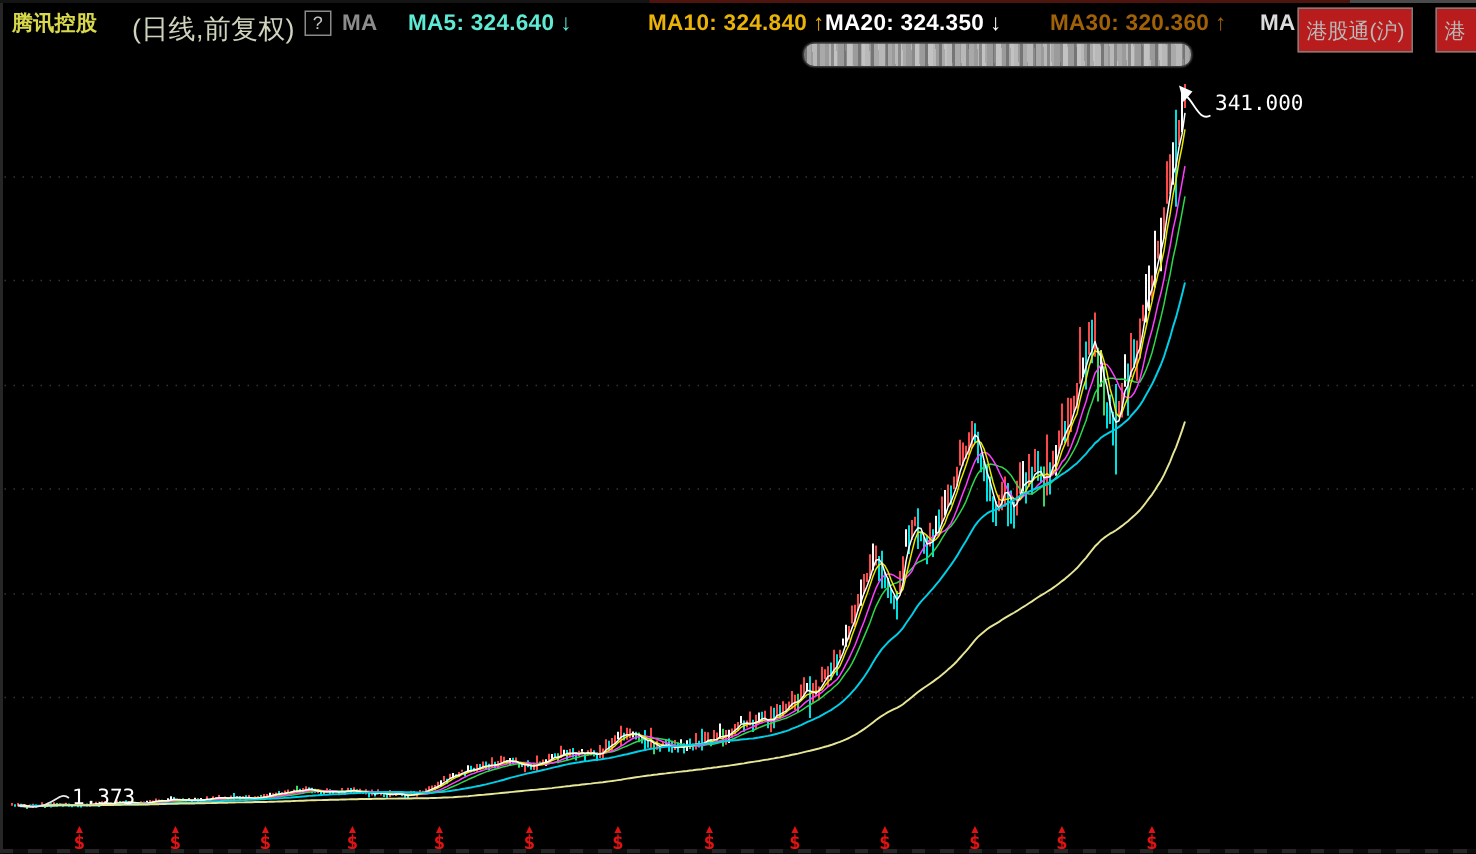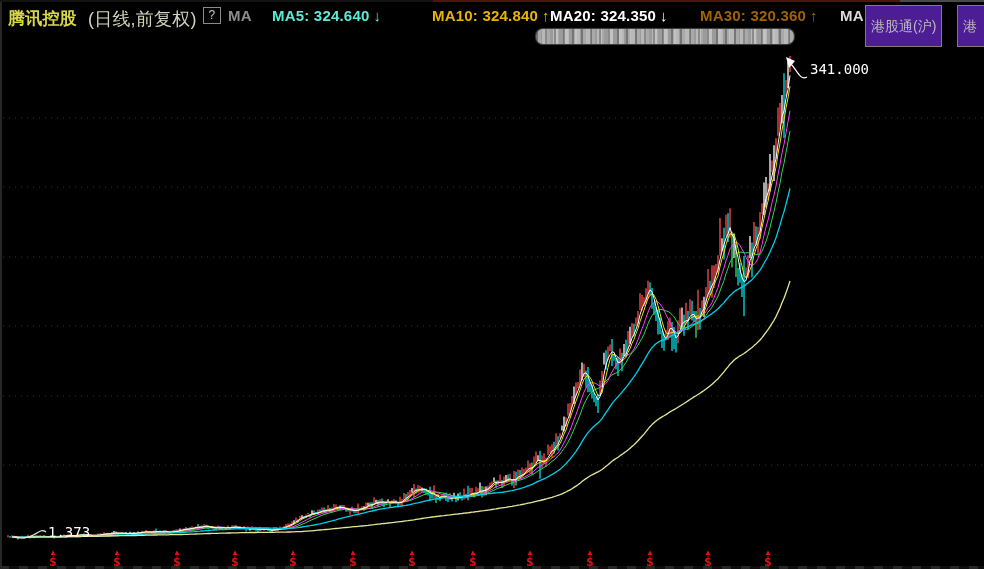--- a/index.html
+++ b/index.html
@@ -7,30 +7,30 @@
        font-family:"Liberation Sans",sans-serif;-webkit-font-smoothing:none;}
   .top-edge{position:absolute;left:0;top:0;width:984px;height:2px;background:#141414;z-index:6;}
   .top-edge .seg-red{position:absolute;left:433px;top:0;width:467px;height:2px;background:#4e150e;}
   .top-edge .seg-gray{position:absolute;left:900px;top:0;width:84px;height:2px;background:#4a4a4a;}
   .left-edge{position:absolute;left:0;top:0;width:2px;height:569px;background:#262626;z-index:5;}
   .bottom-axis{position:absolute;left:0;top:566px;width:984px;height:3px;
        background:repeating-linear-gradient(90deg,#262626 0 9px,#0d0d0d 9px 19px);z-index:4;}
 
   .topbar{position:absolute;left:0;top:0;width:984px;height:28px;z-index:10;font-size:15px;}
   .topbar .item{position:absolute;top:7px;white-space:nowrap;letter-spacing:0.2px;}
-  .stock-title{left:8px;color:#d8d84a;font-weight:bold;font-size:17px;}
+  .stock-title{left:8px;color:#d8d84a;font-weight:bold;font-size:14px;}
   .stock-subtitle{left:88px;color:#cfd4bd;font-size:18px;}
   .help-btn{left:203px;top:7px;width:16px;height:15px;line-height:15px;text-align:center;
        border:1px solid #8a8a8a;color:#c8c8c8;font-size:12px;background:#050505;cursor:default;}
   .ma-toggle{left:228px;color:#8c8c8c;font-weight:bold;}
   .legend-item{font-weight:bold;}
   .legend-item .arr{font-weight:normal;padding-left:4px;}
   .legend-overflow{left:840px;color:#dcdcdc;font-weight:bold;}
-  .hk-btn{position:absolute;top:5px;height:18px;line-height:18px;padding:11px 5px;
-       border:1px solid #7d7d7d;background:#4c1d95;color:#b9b9b9;font-size:14px;white-space:nowrap;}
+  .hk-btn{position:absolute;top:5px;height:18px;line-height:18px;padding:5px 5px;
+       border:1px solid #7d7d7d;background:#b91c1c;color:#b9b9b9;font-size:14px;white-space:nowrap;}
   .hk-btn.b1{left:865px;}
   .hk-btn.b2{left:957px;width:40px;overflow:hidden;}
 
   .redaction{position:absolute;left:536px;top:29px;width:258px;height:15px;z-index:9;
        background:#b0b0b0;border-radius:7px;
        background-image:
          repeating-linear-gradient(90deg,rgba(20,20,20,.28) 0 2px,rgba(255,255,255,.14) 2px 5px,rgba(0,0,0,0) 5px 9px),
          repeating-linear-gradient(88deg,rgba(0,0,0,.12) 0 6px,rgba(255,255,255,.10) 6px 11px);
        box-shadow:0 0 1px 1px rgba(120,120,120,.55);}
 

